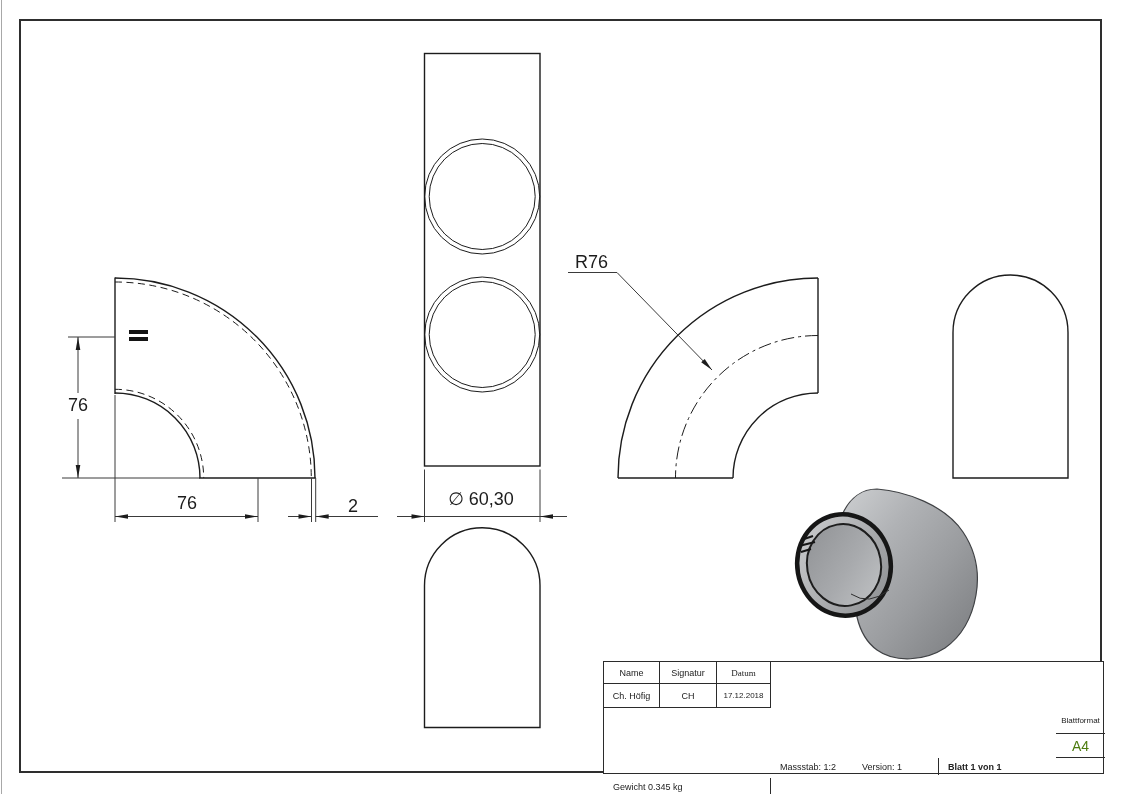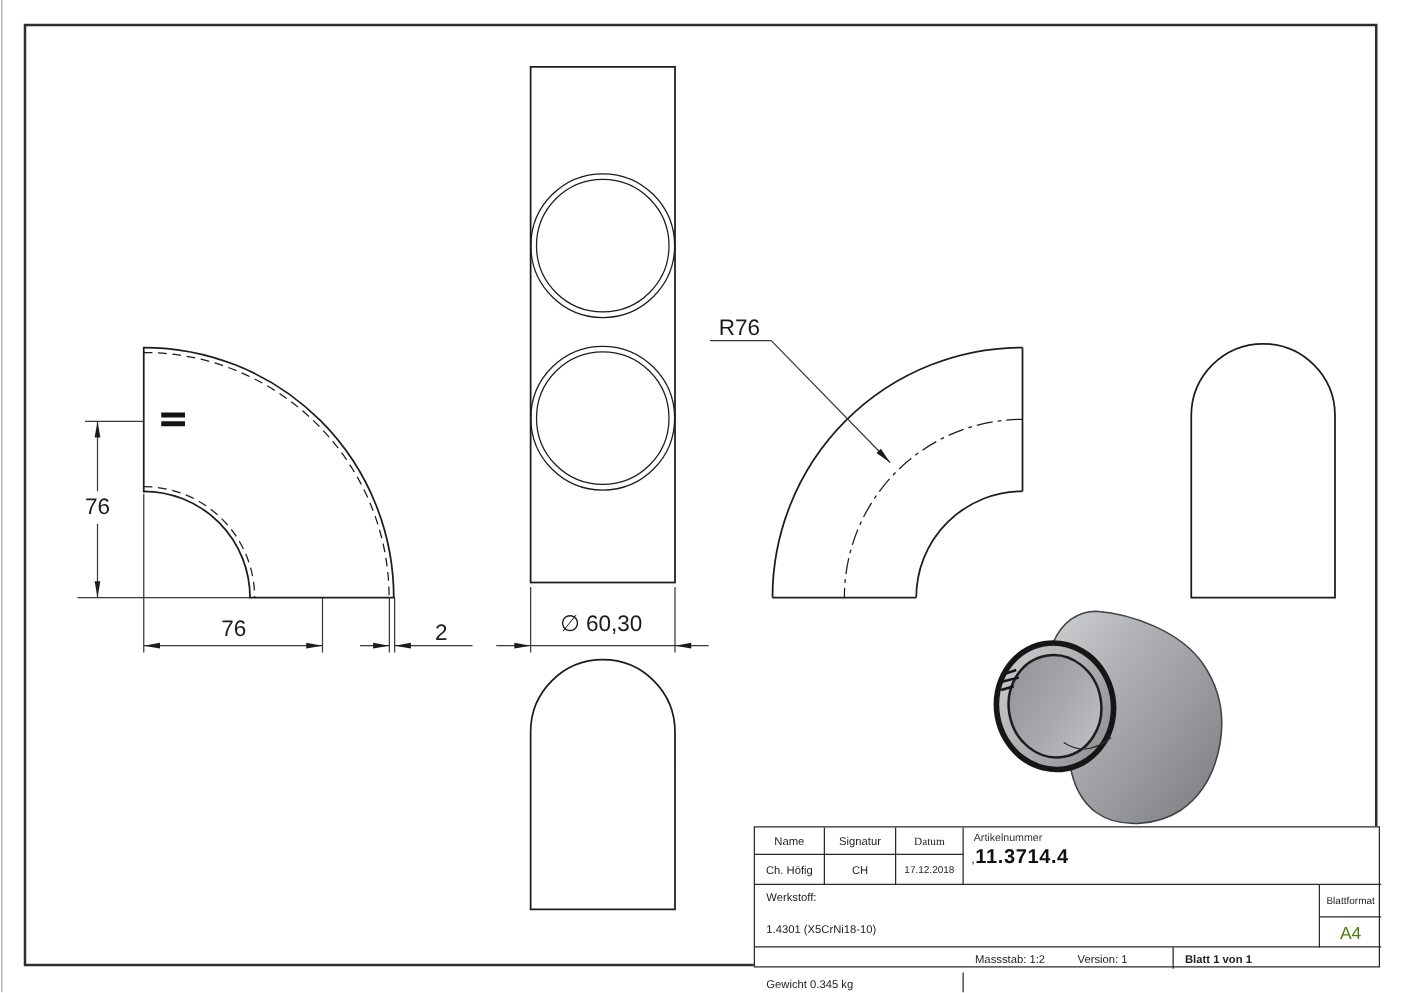--- a/index.html
+++ b/index.html
@@ -160,30 +160,21 @@
 
   <div class="tb">
     <div class="tb-cell br bb" style="left:0;top:0;width:56px;height:22px;">Name</div>
     <div class="tb-cell br bb" style="left:56px;top:0;width:57px;height:22px;">Signatur</div>
     <div class="tb-cell br bb" style="left:113px;top:0;width:54px;height:22px;font-family:Liberation Serif, serif;">Datum</div>
 
     <div class="tb-cell br bb" style="left:0;top:22px;width:56px;height:24px;">Ch. Höfig</div>
     <div class="tb-cell br bb" style="left:56px;top:22px;width:57px;height:24px;">CH</div>
     <div class="tb-cell br bb" style="left:113px;top:22px;width:54px;height:24px;font-size:8px;">17.12.2018</div>
 
-    <div class="tb-cell bb" style="left:167px;top:0;width:334px;height:46px;">
-      <span class="art-label">Artikelnummer</span>
-      <span class="art-value"><span class="art-prefix">,</span><span>11.3714.4</span></span>
 
-    </div>
-
-    <div class="tb-cell br bb" style="left:0;top:46px;width:452px;height:50px;">
-      <span class="wk-label">Werkstoff:</span>
-      <span class="wk-value">1.4301 (X5CrNi18-10)</span>
-    </div>
 
     <div class="tb-cell bb" style="left:452px;top:46px;width:49px;height:26px;font-size:8px;">Blattformat</div>
     <div class="tb-cell bb a4" style="left:452px;top:72px;width:49px;height:24px;">A4</div>
 
     <div class="tb-cell br left-pad" style="left:0;top:96px;width:167px;height:17px;margin-top:20px;">Gewicht 0.345 kg</div>
     <div class="tb-cell br left-pad gap-spans" style="left:167px;top:96px;width:168px;height:17px;">
       <span>Massstab: 1:2</span>
       <span>Version: 1</span>
     </div>
     <div class="tb-cell left-pad" style="left:335px;top:96px;width:166px;height:17px;font-weight:bold;">Blatt 1 von 1</div>

